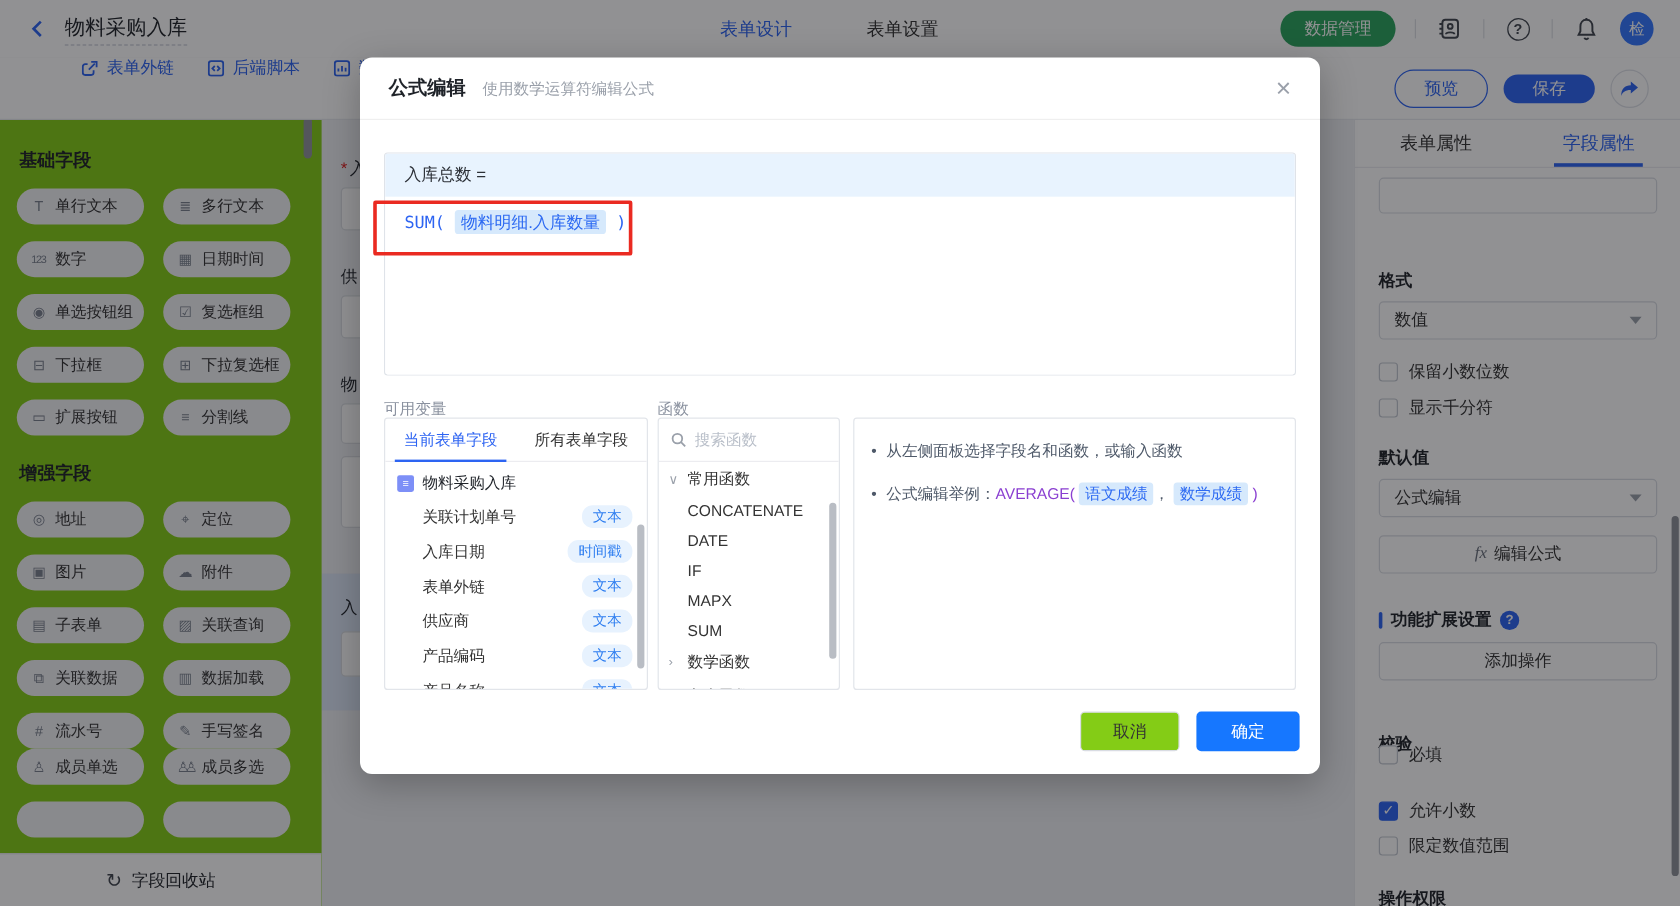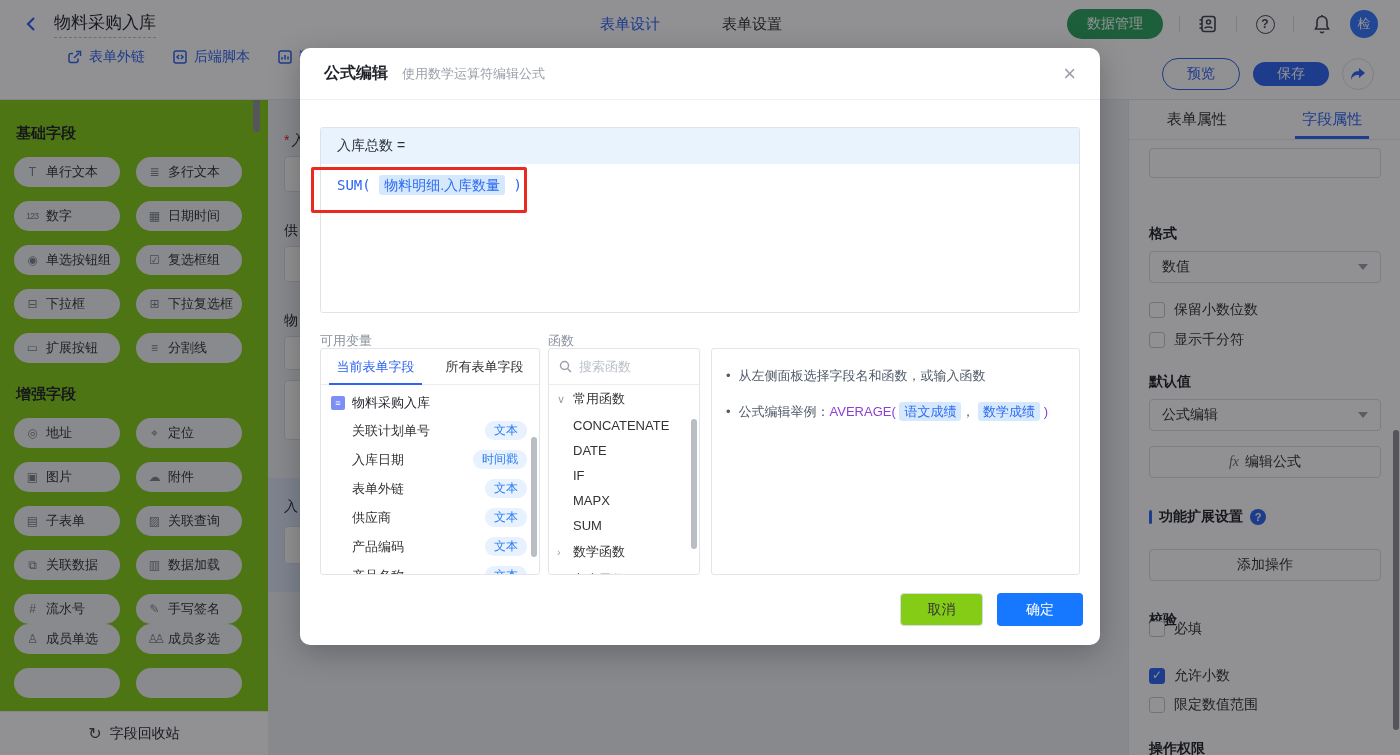--- a/index.html
+++ b/index.html
@@ -346,21 +346,21 @@
     </div>
     <div class="p-btn" style="top:306px;">
       <span class="fx">fx</span>
       <span>编辑公式</span>
     </div>
     <div class="sec-head" style="top:368px;">
       <span class="sec-bar"></span>
       <span>功能扩展设置</span>
       <span class="q-circle">?</span>
     </div>
-    <div class="p-btn" style="top:409px;">
+    <div class="p-btn" style="top:395px;">
       <span>添加操作</span>
     </div>
     <div class="p-label" style="top:471px;">校验</div>
     <div class="chk-row" style="top:480px;">
       <span class="chk"></span>
       <span>必填</span>
     </div>
     <div class="chk-row" style="top:527px;">
       <span class="chk on"></span>
       <span>允许小数</span>

